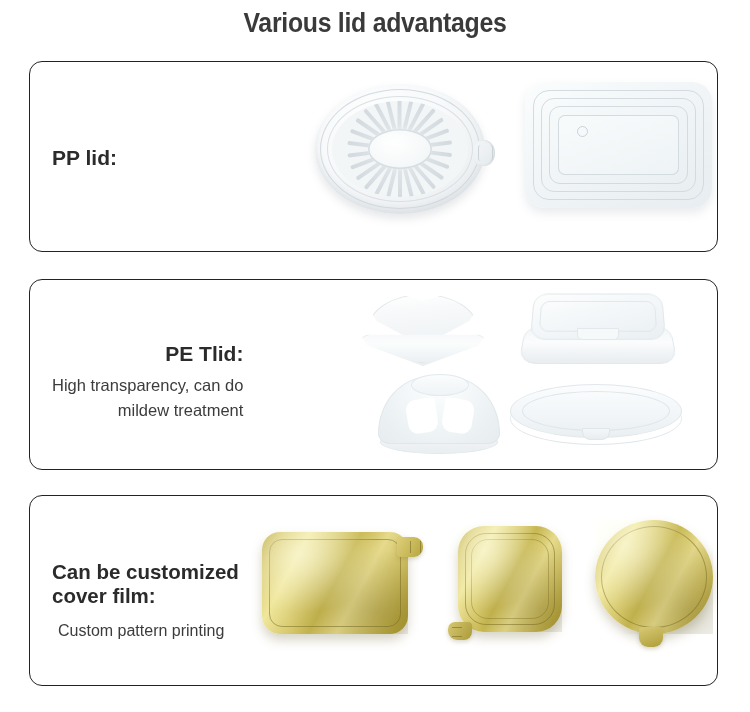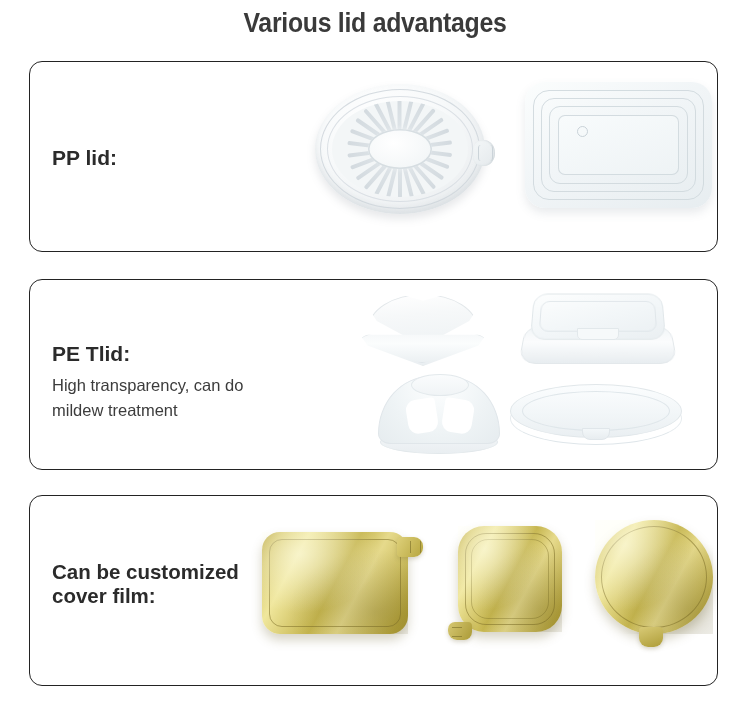--- a/index.html
+++ b/index.html
@@ -62,21 +62,21 @@
   }
   .card-sub {
     font-size: 16.5px;
     color: #3c3c3c;
     line-height: 1.55;
     margin: 0;
     white-space: pre-line;
   }
 
   #card-pp .card-text  { top: 84px; }
-  #card-pe .card-text  { top: 62px; }
+  #card-pe .card-text  { top: 62px; text-align: right; }
   #card-film .card-text { top: 64px; }
   #card-film .card-heading { font-size: 20.5px; line-height: 1.15; }
   #card-film .card-sub { font-size: 16px; padding-left: 6px; margin-top: 12px; }
 
   
   .art {
     position: absolute;
     top: 0;
     left: 0;
     width: 689px;
@@ -480,20 +480,21 @@
     </div>
 
   </div>
 </div>
 
 <div class="card" id="card-film">
 
   <div class="card-text">
     <p class="card-heading">Can be customized
 cover film:</p>
+    <p class="card-sub">Custom pattern printing</p>
   </div>
 
   <div class="art">
 
     <div class="lid gold gold-rect">
       <div class="ring"></div>
       <div class="sheen"></div>
       <div class="tab">
           <i></i>
         </div>

